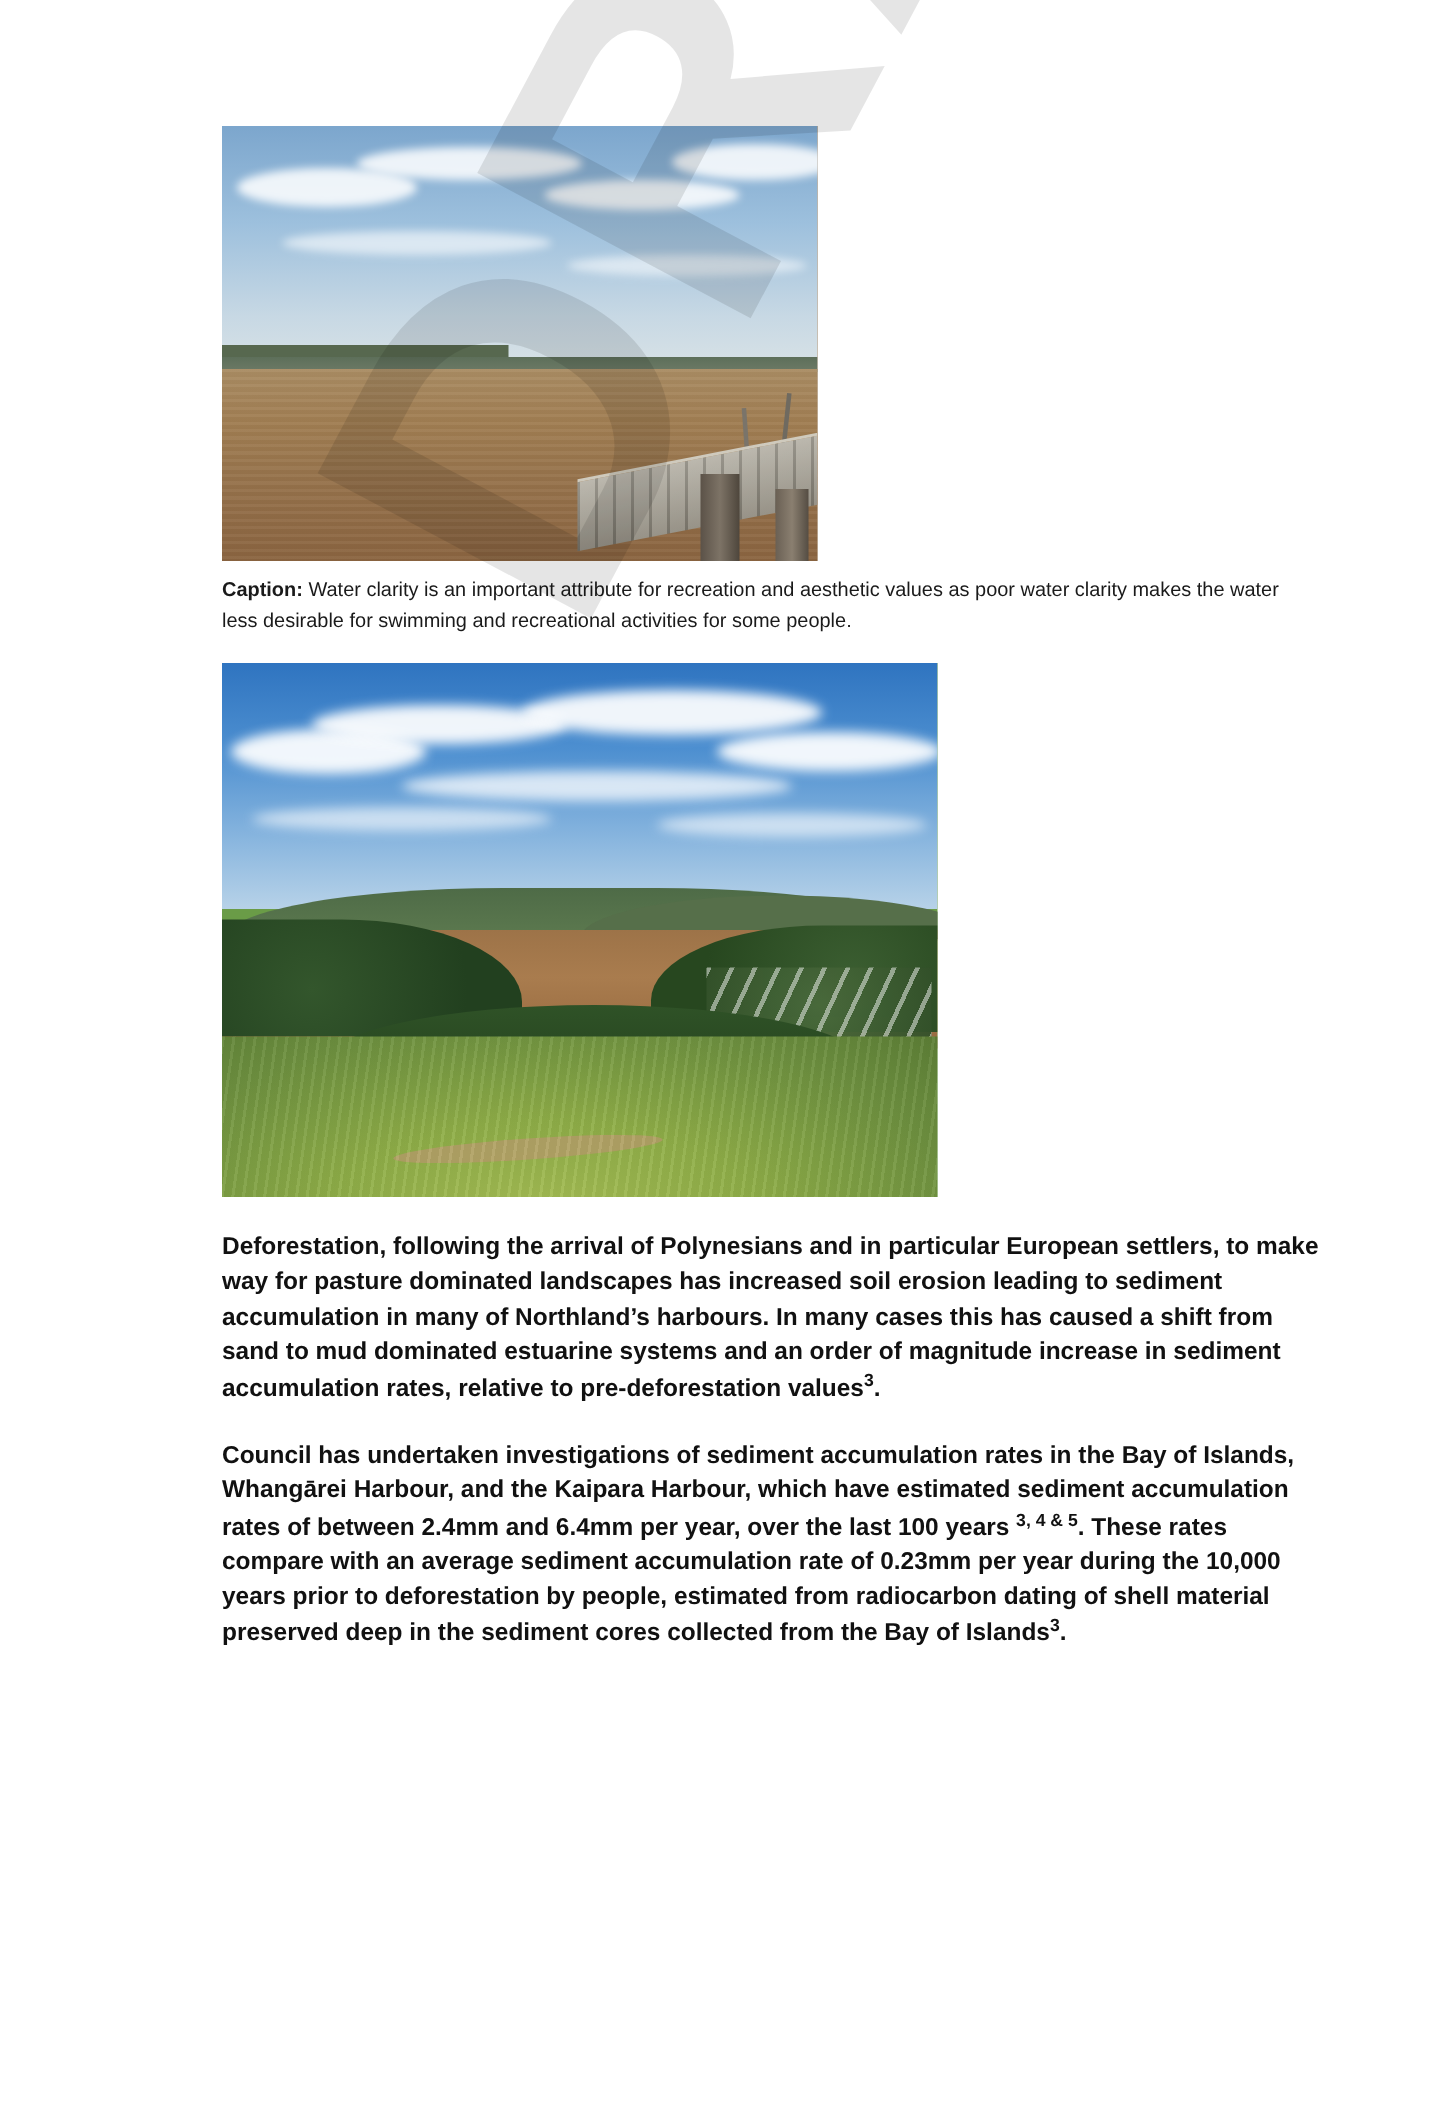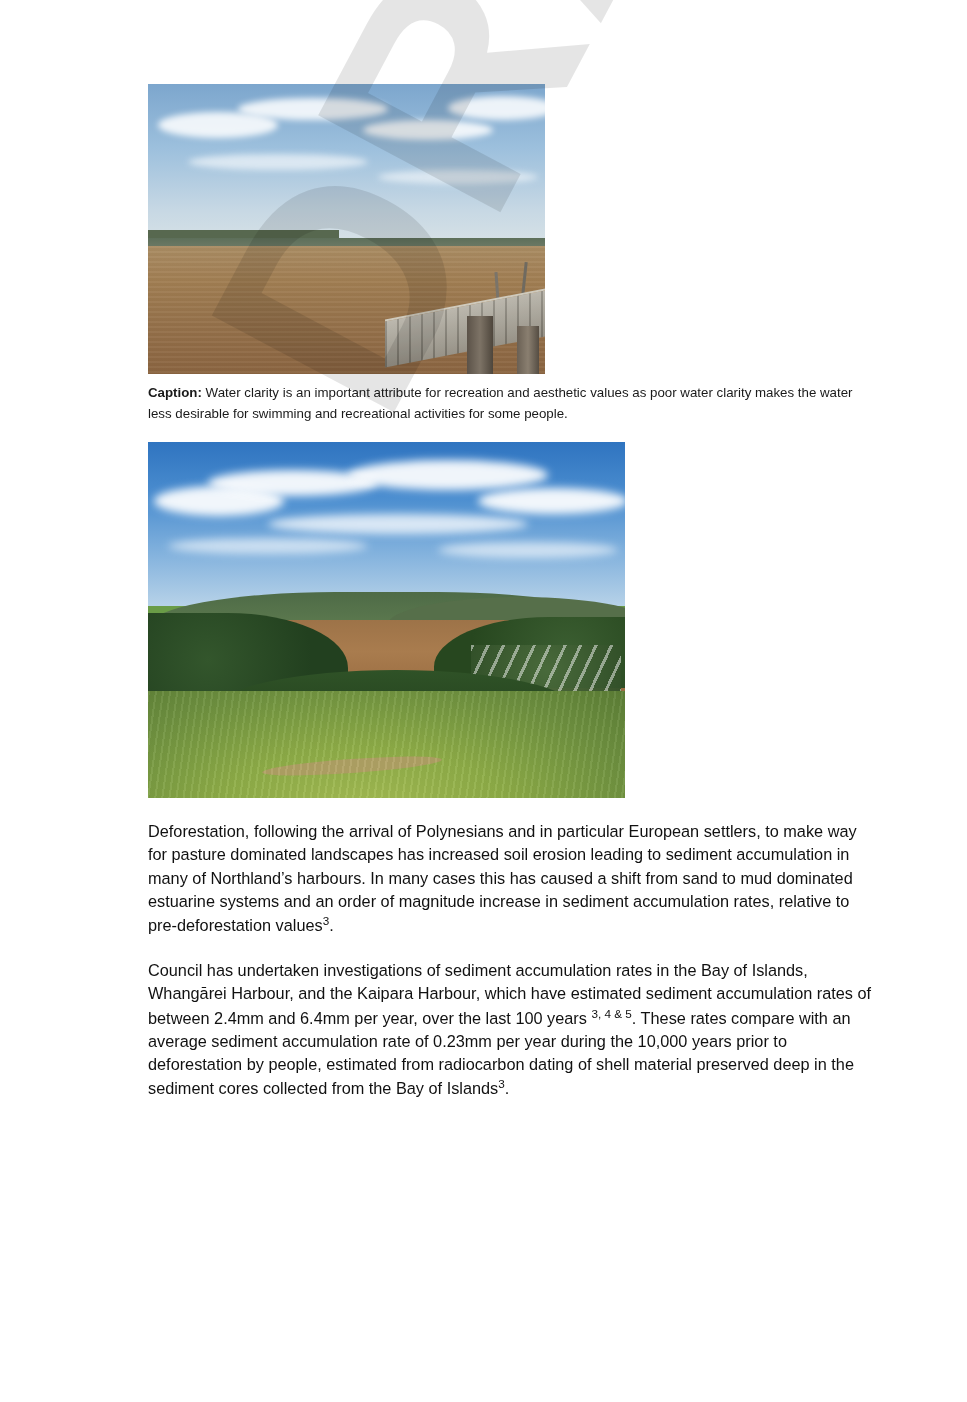--- a/index.html
+++ b/index.html
@@ -214,20 +214,21 @@
     font-weight: bold;
     margin: 0 0 22px 0;
     color: #000;
   }
   p.body-text {
     font-size: 16.3px;
     line-height: 1.42;
     margin: 0 0 22px 0;
     color: #111;
     width: 732px;
+    font-weight: bold;
   }
   sup { font-size: 0.72em; vertical-align: super; }
 </style>
 </head>
 <body>
 
 <div class="page">
 
   <div class="watermark">
     <div class="watermark-text">DRAFT</div>

